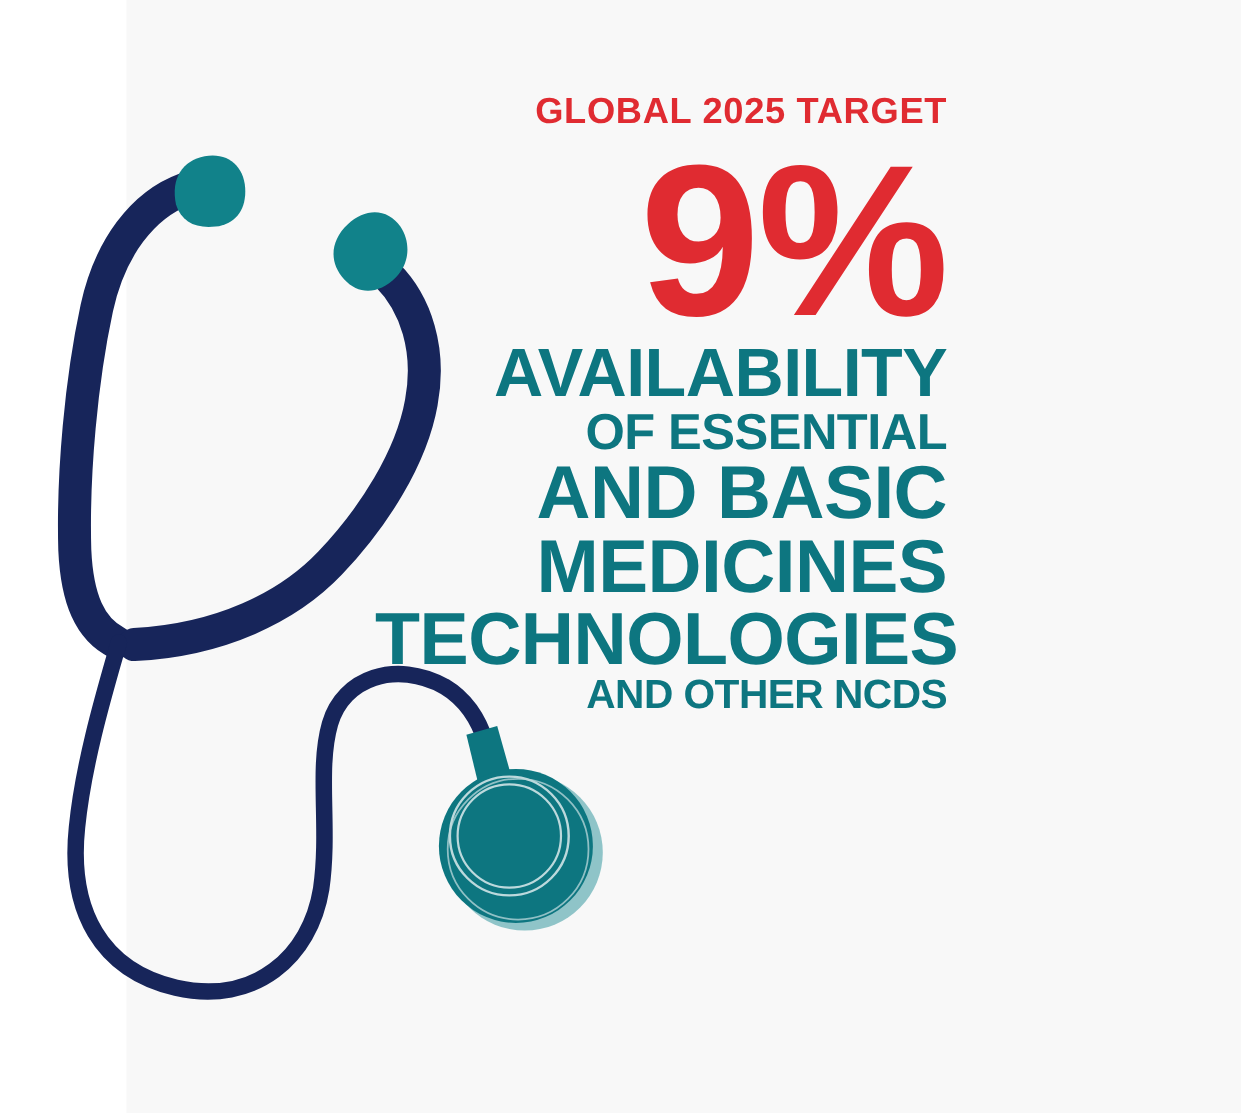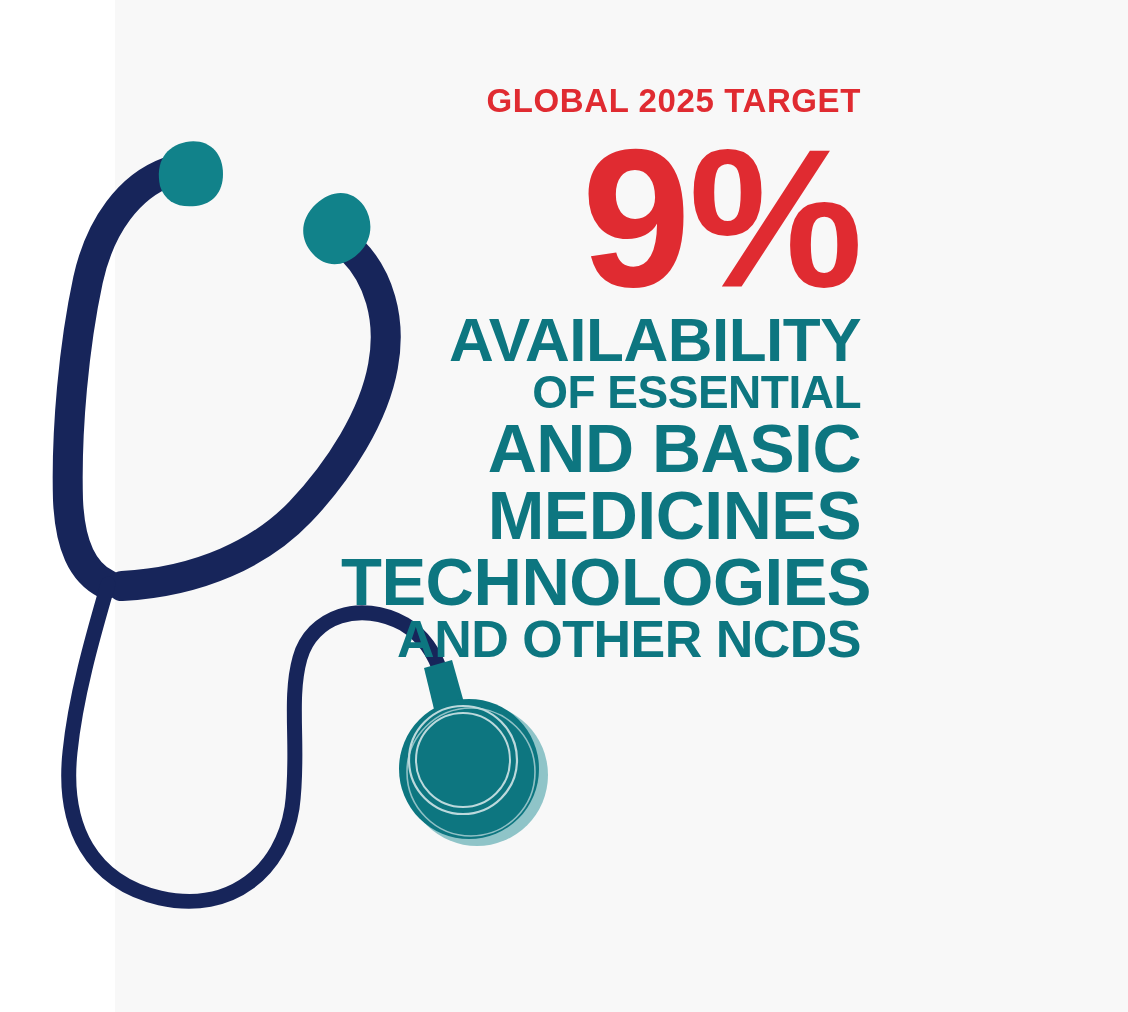--- a/index.html
+++ b/index.html
@@ -78,21 +78,21 @@
     white-space: nowrap;
     letter-spacing: -0.5px;
   }
 
   .bl-0 { font-size: 62px; }
   .bl-1 { font-size: 46px; }
   .bl-2 { font-size: 68px; }
   .bl-3 { font-size: 68px; }
   .bl-4 { font-size: 67px; }
   .bl-5 { font-size: 58px; }
-  .bl-6 { font-size: 52px; text-align: right; }
+  .bl-6 { font-size: 37px; text-align: right; }
 </style>
 </head>
 <body>
 
 <div id="infographic">
 
   <div class="bg-panel"></div>
 
   <div class="stethoscope-art">
     <svg width="600" height="1012" viewBox="0 0 600 1012" xmlns="http://www.w3.org/2000/svg">

